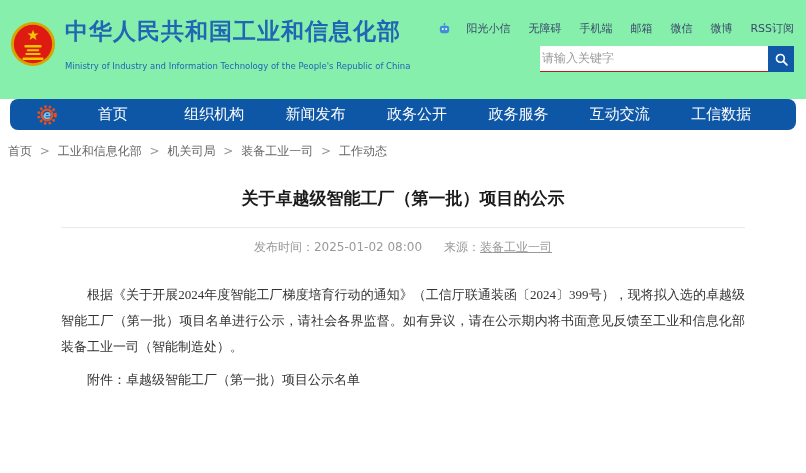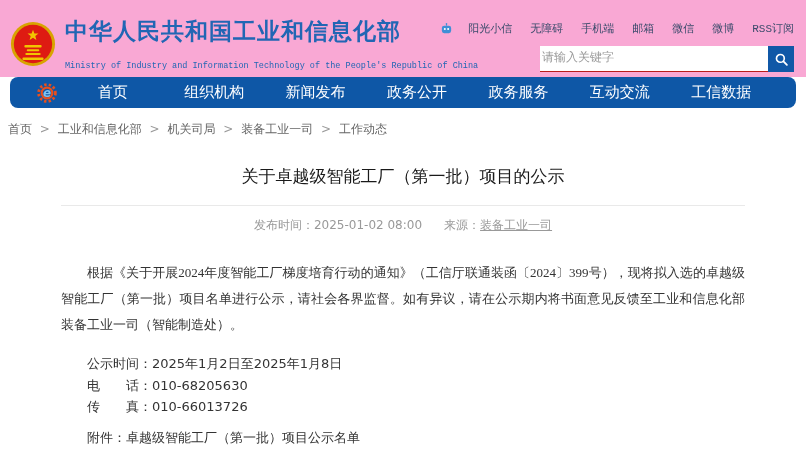--- a/index.html
+++ b/index.html
@@ -1,20 +1,20 @@
 <!DOCTYPE html>
 <html><head>
 <meta charset="utf-8">
 <style>
   * { margin:0; padding:0; box-sizing:border-box; }
   html,body { width:806px; height:473px; background:#fff; overflow:hidden;
     font-family:"DejaVu Sans","Liberation Sans",sans-serif; }
 
   
-  .masthead { position:relative; height:77px; background:#f9a8d4;font-family:Liberation Mono, monospace; }
+  .masthead { position:relative; height:99px; background:#86efac; }
   .brand { position:absolute; left:10px; top:16px; display:flex; align-items:center; gap:9px; cursor:pointer; }
   .emblem { width:46px; height:46px; flex:0 0 auto; }
   .site-title { font-size:23px; font-weight:bold; color:#2166b4; letter-spacing:1px; white-space:nowrap; }
   .site-subtitle { font-size:8.5px; color:#2166b4; margin-top:14px; white-space:nowrap; }
 
   .quick-links { position:absolute; right:12px; top:21px; display:flex; align-items:center; gap:18px;
     font-size:11px; color:#3a4a6b; }
   .quick-links a { color:#3a4a6b; text-decoration:none; white-space:nowrap; cursor:pointer; }
   .assistant-ic { display:inline-flex; margin-right:-3px; }
 
@@ -33,21 +33,21 @@
     white-space:nowrap; cursor:pointer; }
 
   
   .breadcrumb { margin:13px 8px 0 8px; font-size:12px; color:#666; }
   .breadcrumb a { color:#666; text-decoration:none; cursor:pointer; }
   .crumb-sep { margin:0 4px; color:#999; }
   .crumb-current { color:#666; }
 
   
   .article { width:684px; margin:27px auto 0; position:relative; }
-  .article-title { font-size:17px; font-weight:normal; color:#1a1a1a; text-align:center; }
+  .article-title { font-size:17px; font-weight:bold; color:#1a1a1a; text-align:center; }
   .title-divider { border-top:1px solid #e9e9e9; margin-top:17px; }
   .article-meta { margin-top:11px; text-align:center; font-size:12px; color:#999; }
   .meta-gap { display:inline-block; width:22px; }
   .meta-source-link { color:#999; text-decoration:underline; cursor:pointer; }
 
   .article-paragraph { margin-top:26px; font-size:13px; color:#333; line-height:26px;
     text-indent:2em; text-align:justify;font-family:Liberation Serif, serif; }
 
   .detail-block { margin-top:15px; }
   .detail-line { padding-left:26px; font-size:13px; color:#333; line-height:21.5px; }
@@ -138,25 +138,20 @@
   <main class="article">
     <h1 class="article-title">关于卓越级智能工厂（第一批）项目的公示</h1>
     <div class="title-divider"></div>
 
     <div class="article-meta">
       <span>发布时间：</span><span>2025-01-02 08:00</span><span class="meta-gap"></span><span>来源：</span><a class="meta-source-link">装备工业一司</a>
     </div>
 
     <p class="article-paragraph">根据《关于开展2024年度智能工厂梯度培育行动的通知》（工信厅联通装函〔2024〕399号），现将拟入选的卓越级智能工厂（第一批）项目名单进行公示，请社会各界监督。如有异议，请在公示期内将书面意见反馈至工业和信息化部装备工业一司（智能制造处）。</p>
 
-    <div class="detail-block">
-      <div class="detail-line"><span>公示时间：</span><span>2025年1月2日至2025年1月8日</span></div>
-      <div class="detail-line"><span>电　　话：</span><span>010-68205630</span></div>
-      <div class="detail-line"><span>传　　真：</span><span>010-66013726</span></div>
-    </div>
 
     <div class="attachment-line">
       <span>附件：</span><a class="attachment-link">卓越级智能工厂（第一批）项目公示名单</a>
     </div>
 
   </main>
 
 </div>
 
 </body></html>

